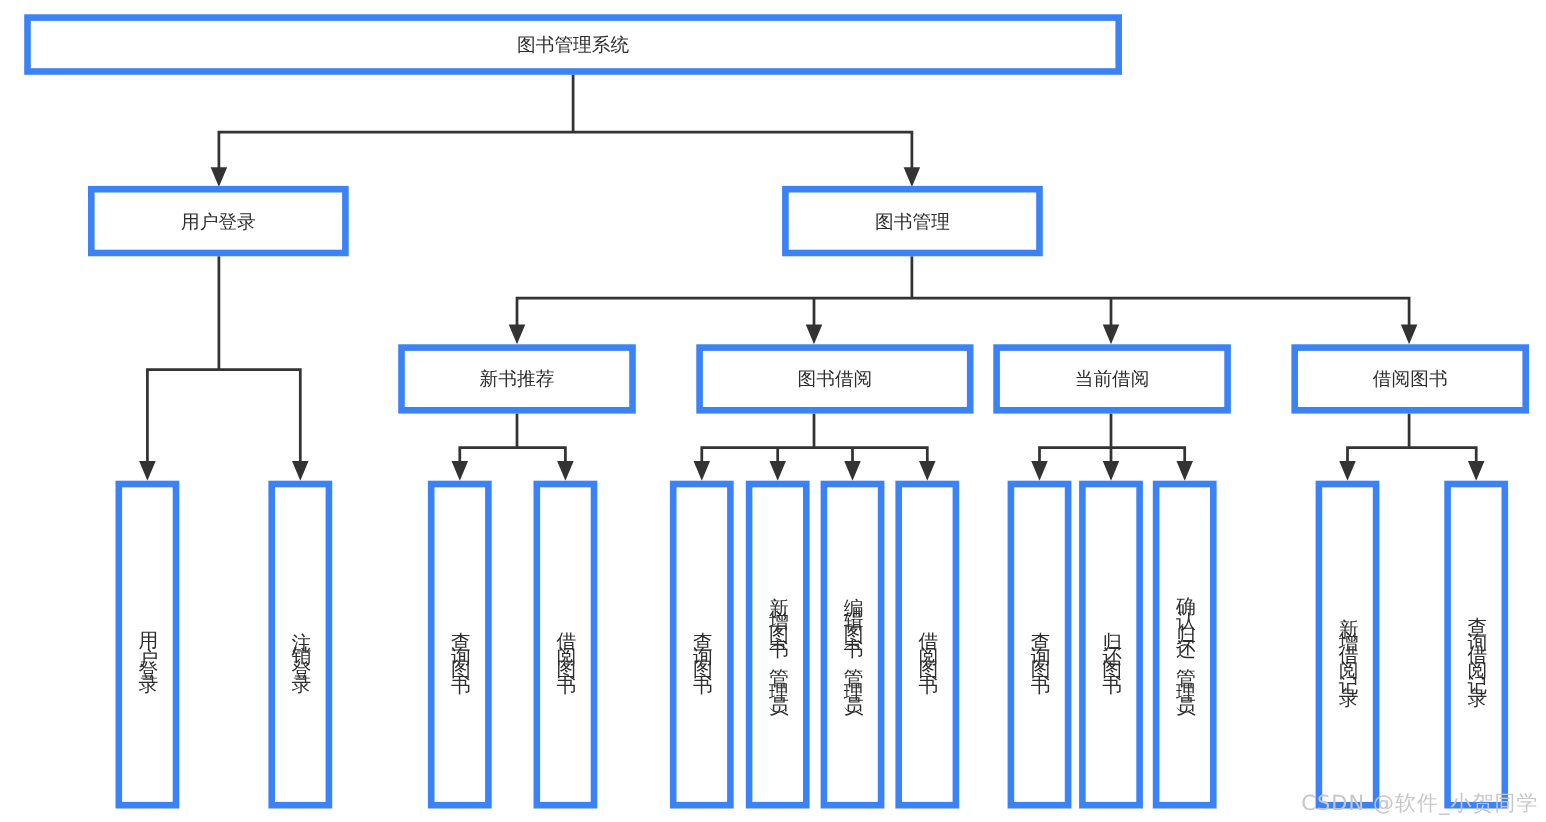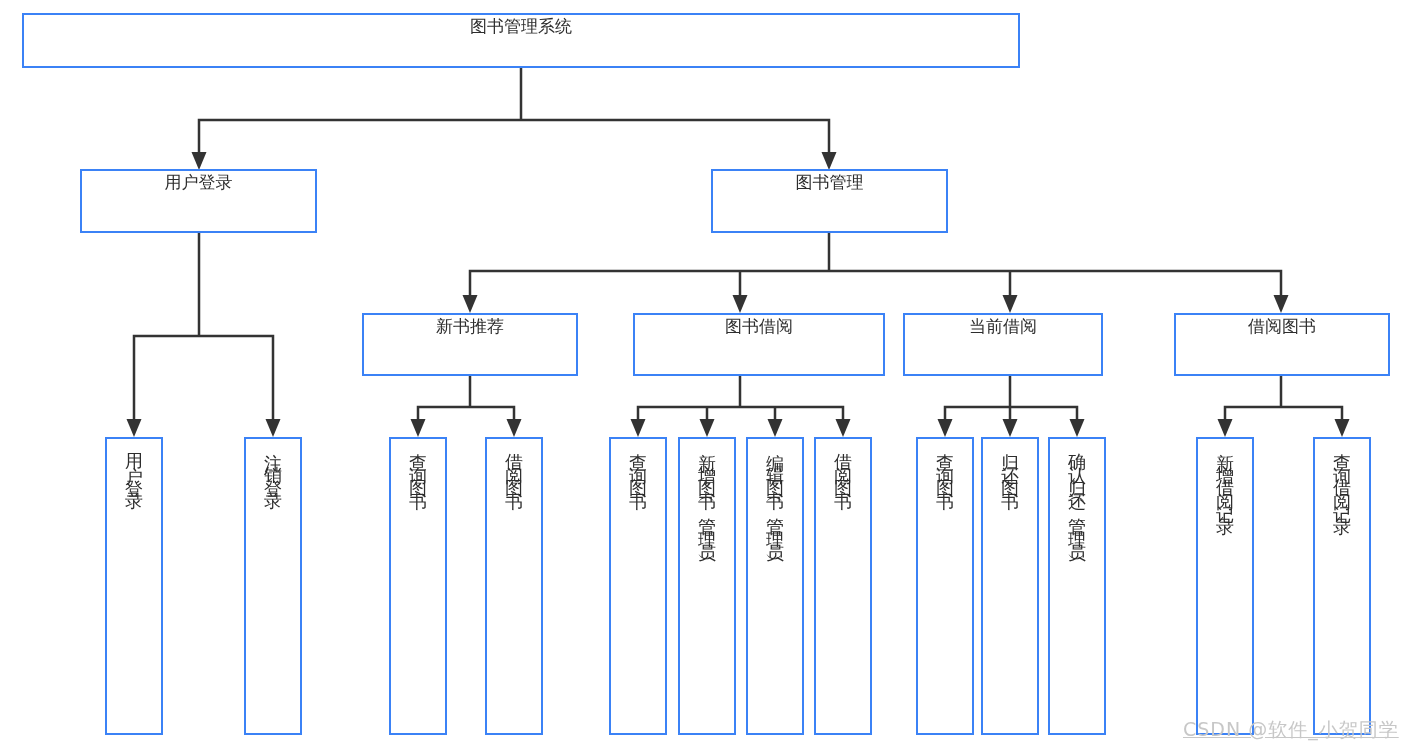--- a/index.html
+++ b/index.html
@@ -8,43 +8,42 @@
     width:1405px;height:747px;
     background:#ffffff;
     font-family:"DejaVu Sans",sans-serif;
     overflow:hidden;
   }
   .wires{position:absolute;left:0;top:0;z-index:1;}
   .node{
     position:absolute;
     box-sizing:border-box;
     background:#ffffff;
-    border:2px solid #3b82f6;
-    display:flex;justify-content:center;
+    border:6px solid #3b82f6;
+    display:flex;align-items:center;justify-content:center;
     color:#2d2d2d;
     font-size:17px;
     z-index:2;
     white-space:nowrap;
   }
   .vnode span{
     writing-mode:vertical-rl;
     text-orientation:mixed;
     letter-spacing:13px;
     font-size:18px;
     line-height:1;
   }
   .watermark{
     position:absolute;
     left:1183px;top:717px;
     font-size:19px;
     color:#c7c7c7;
     letter-spacing:1px;
     z-index:5;
     white-space:nowrap;
-    text-decoration:underline;
   }
 </style>
 </head>
 <body>
 
 <div class="canvas">
 
   <svg class="wires" width="1405" height="747" viewBox="0 0 1405 747">
     <g stroke="#333333" stroke-width="2.5" fill="none" stroke-linecap="square">
       <path d="M521 68 V120 M199 120 H829 M199 120 V154 M829 120 V154"></path>
@@ -88,21 +87,21 @@
   <div class="node" style="left:362px;top:313px;width:216px;height:63px">
     <span>新书推荐</span>
   </div>
 
   <div class="node" style="left:711px;top:169px;width:237px;height:64px">
     <span>图书管理</span>
   </div>
   <div class="node" style="left:633px;top:313px;width:252px;height:63px">
     <span>图书借阅</span>
   </div>
-  <div class="node" style="left:903px;top:313px;width:200px;height:63px">
+  <div class="node" style="left:903px;top:313px;width:216px;height:63px">
     <span>当前借阅</span>
   </div>
   <div class="node" style="left:1174px;top:313px;width:216px;height:63px">
     <span>借阅图书</span>
   </div>
 
   <div class="node vnode" style="left:105px;top:437px;width:58px;height:298px">
     <span>用户登录</span>
   </div>
   <div class="node vnode" style="left:244px;top:437px;width:58px;height:298px">

